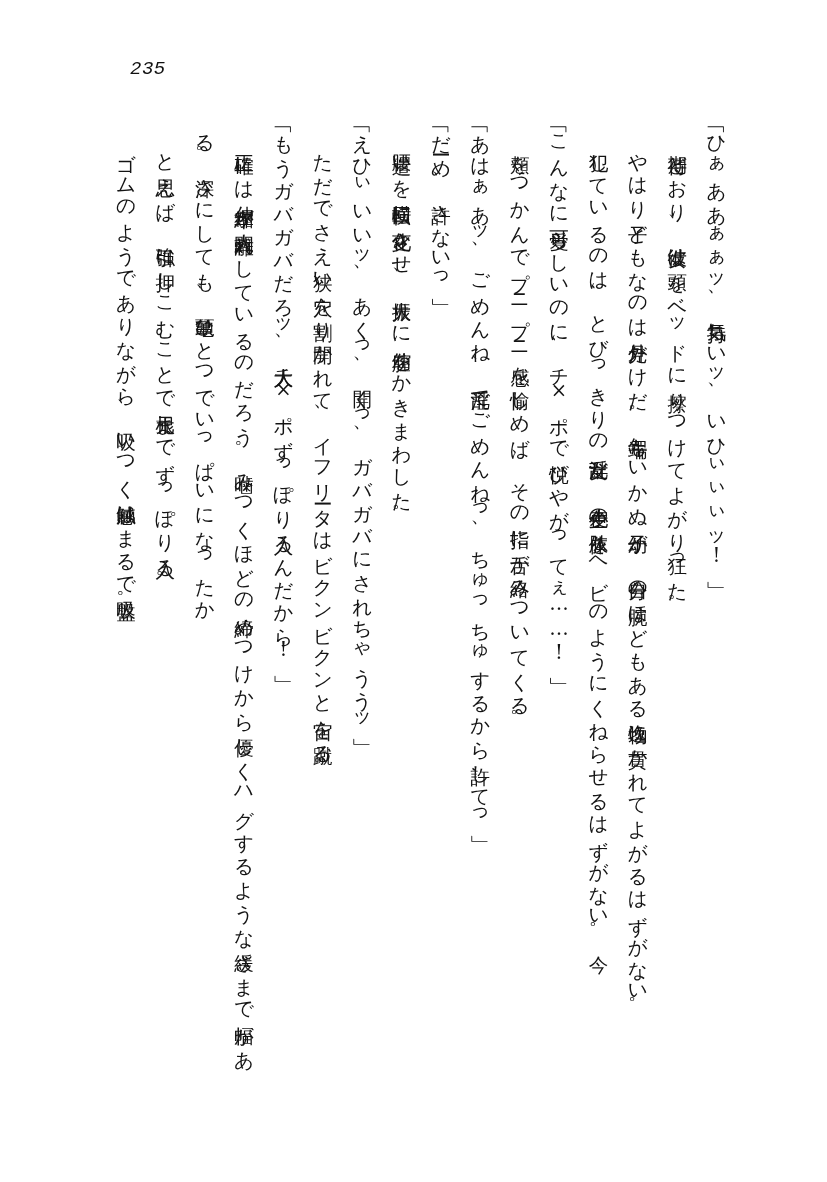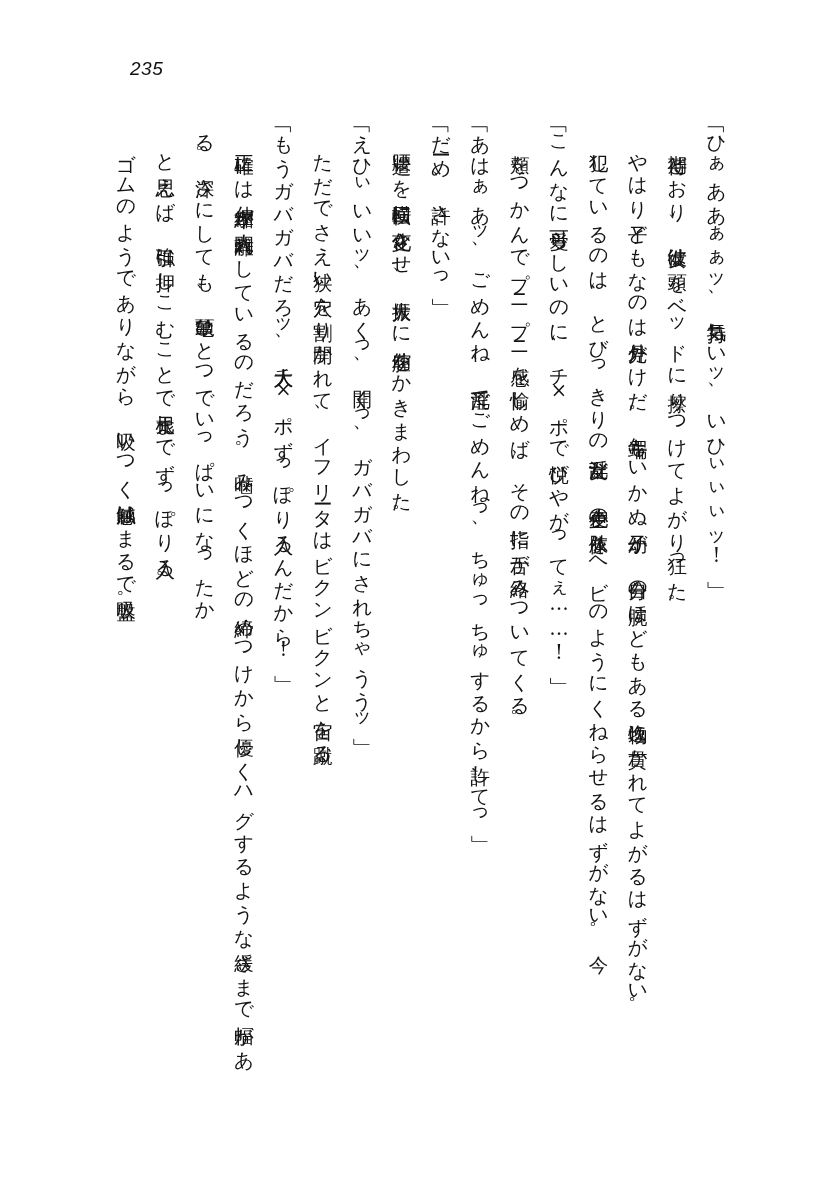--- a/index.html
+++ b/index.html
@@ -20,21 +20,21 @@
     height: 1182px;
     background: #ffffff;
     box-sizing: border-box;
   }
   .page-number {
     position: absolute;
     top: 58px;
     left: 130px;
     font-size: 19px;
     font-style: italic;
-    font-family: Liberation Sans, sans-serif;
+    font-family: Liberation Mono, monospace;
     color: #111111;
     letter-spacing: 0.5px;
   }
   .body-text {
     position: absolute;
     top: 120px;
     left: 96px;
     width: 640px;
     height: 940px;
     writing-mode: vertical-rl;

